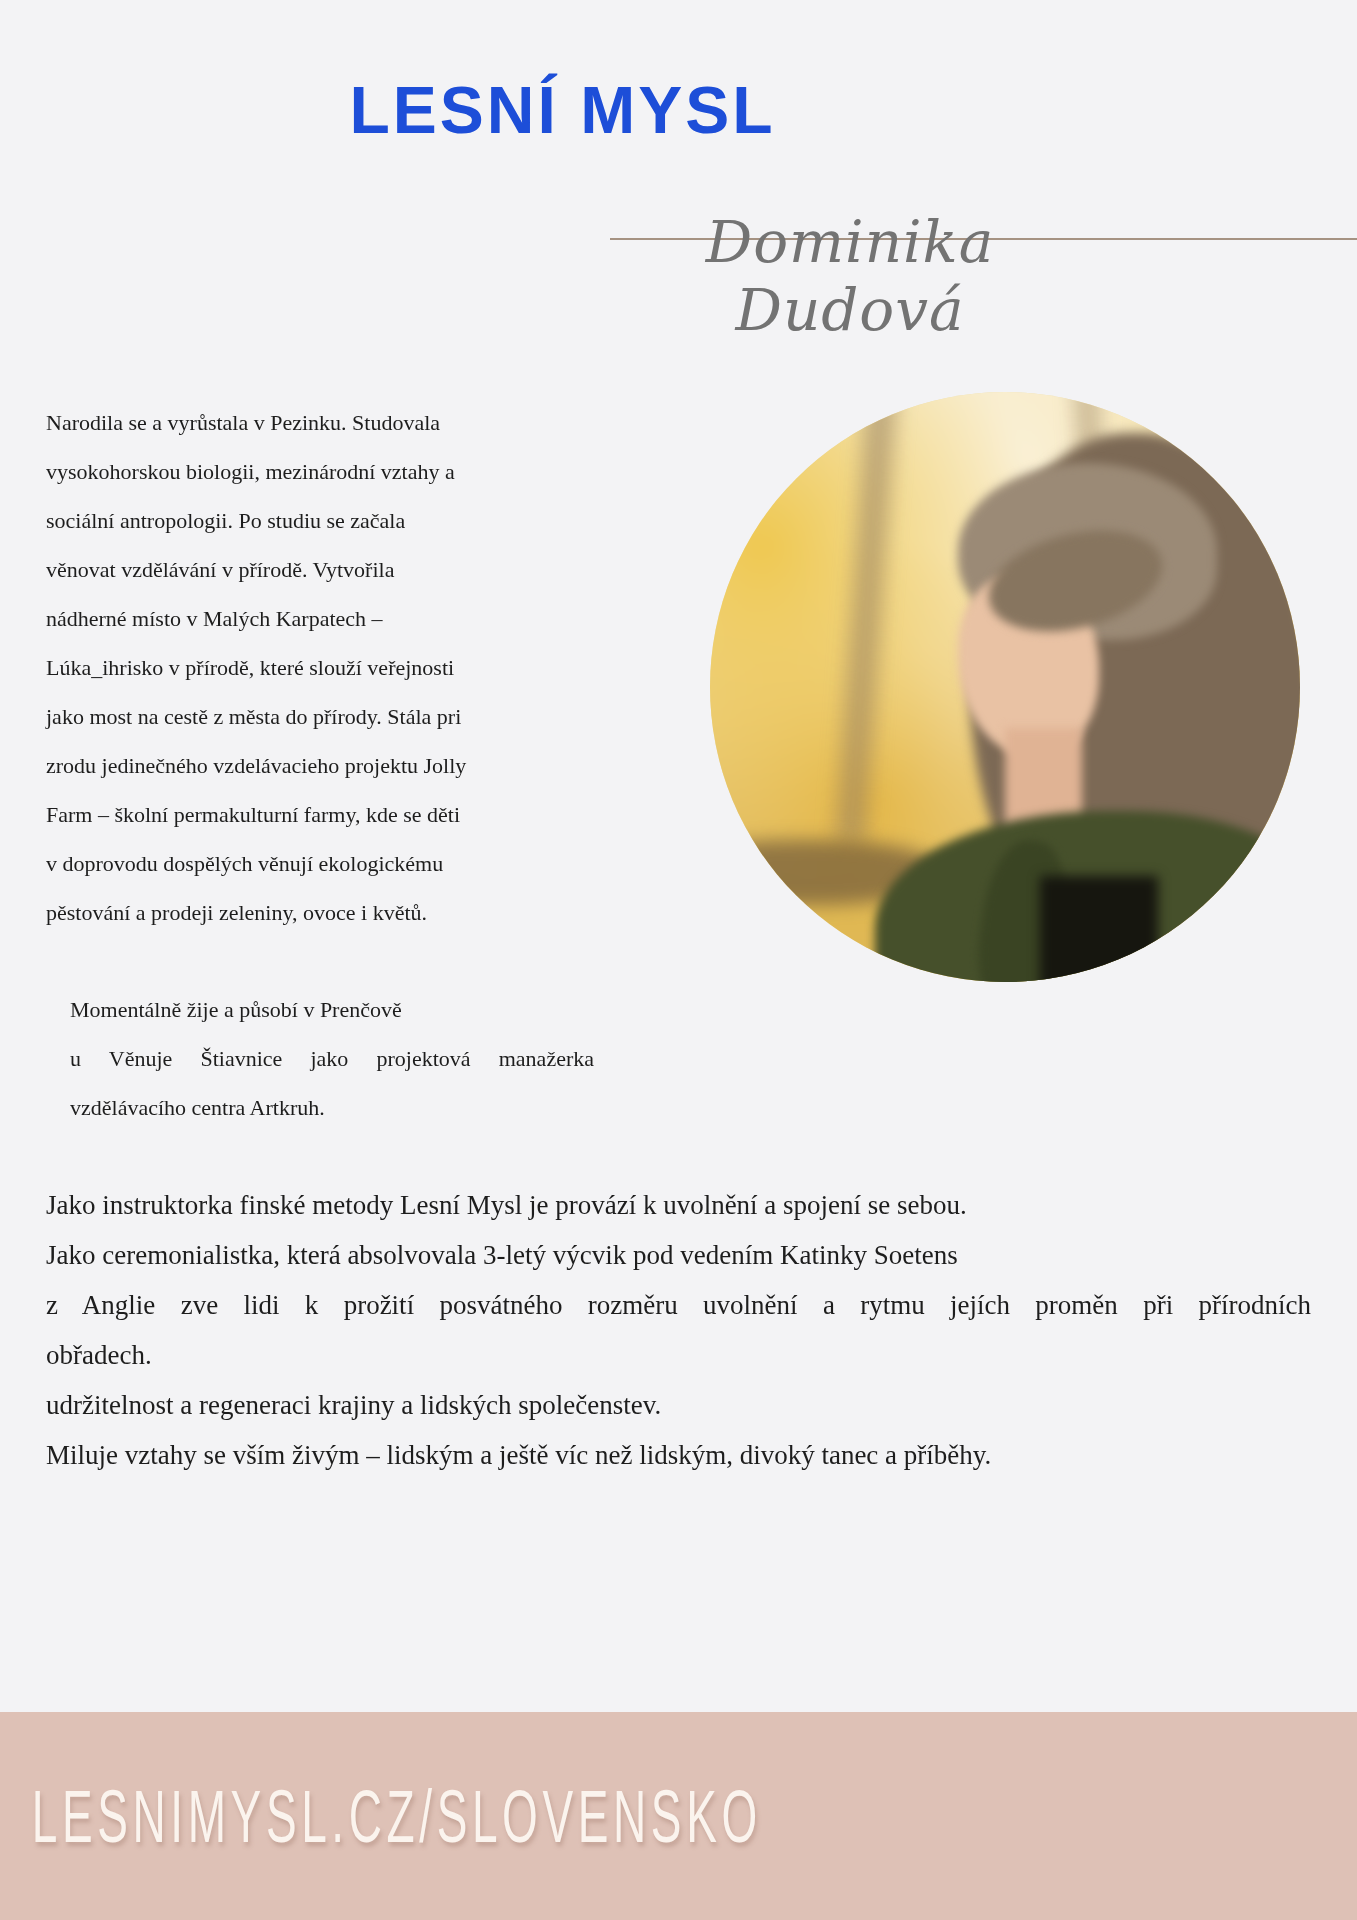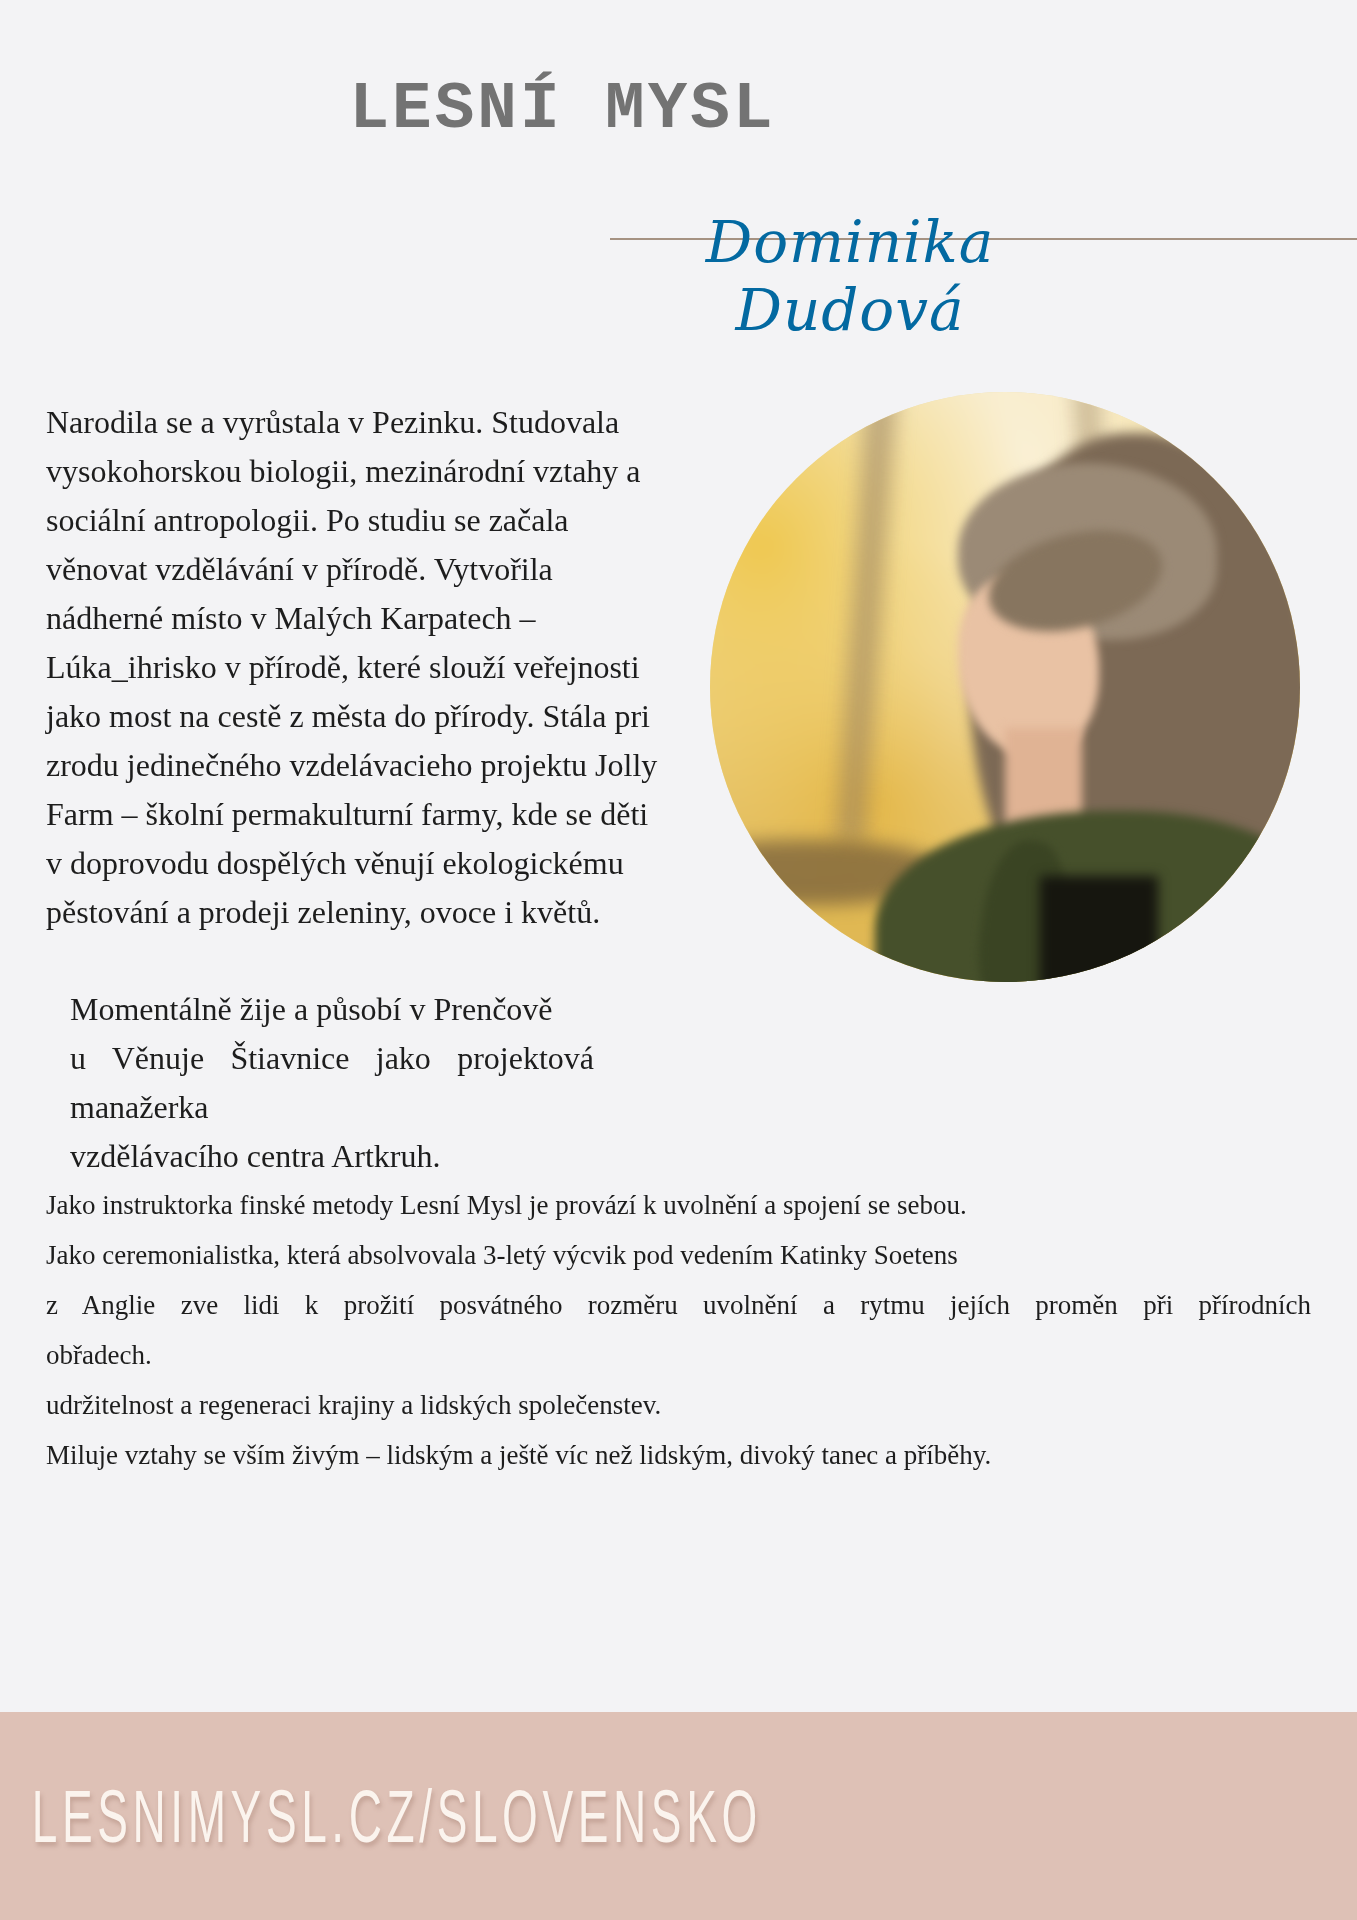--- a/index.html
+++ b/index.html
@@ -16,39 +16,39 @@
   
   .title {
     position: absolute;
     left: 0; top: 72px;
     width: 1125px;
     margin: 0;
     text-align: center;
     font-size: 66px;
     font-weight: 600;
     letter-spacing: 3px;
-    color: #737373;
-    font-family: Liberation Mono, monospace;
+    color: #1d4ed8;
+    font-family: Liberation Sans, sans-serif;
   }
   .divider {
     position: absolute;
     left: 610px; right: 0; top: 238px;
     height: 2px;
     background: #a59282;
   }
   .person-name {
     position: absolute;
     left: 610px; top: 208px;
     width: 480px;
     text-align: center;
     font-size: 58px;
     font-style: italic;
     font-weight: 500;
     letter-spacing: 1px;
-    color: #0369a1;
+    color: #737373;
     font-family: "DejaVu Serif", "Liberation Serif", serif;
   }
 
   
   .photo {
     position: absolute;
     left: 710px; top: 392px;
     width: 590px; height: 590px;
     border-radius: 50%;
     overflow: hidden;
@@ -133,21 +133,21 @@
     left: 56%; top: 82%; width: 20%; height: 22%;
     background: #16160f;
     filter: blur(6px);
   }
 
   
   .bio-col {
     position: absolute;
     left: 46px; top: 398px;
     width: 548px;
-    font-size: 32px;
+    font-size: 22px;
     line-height: 49px;
   }
   .para2 { margin-top: 48px; margin-left: 24px; }
   .about {
     position: absolute;
     left: 46px; top: 1180px;
     width: 1265px;
     font-size: 27px;
     line-height: 50px;
   }

